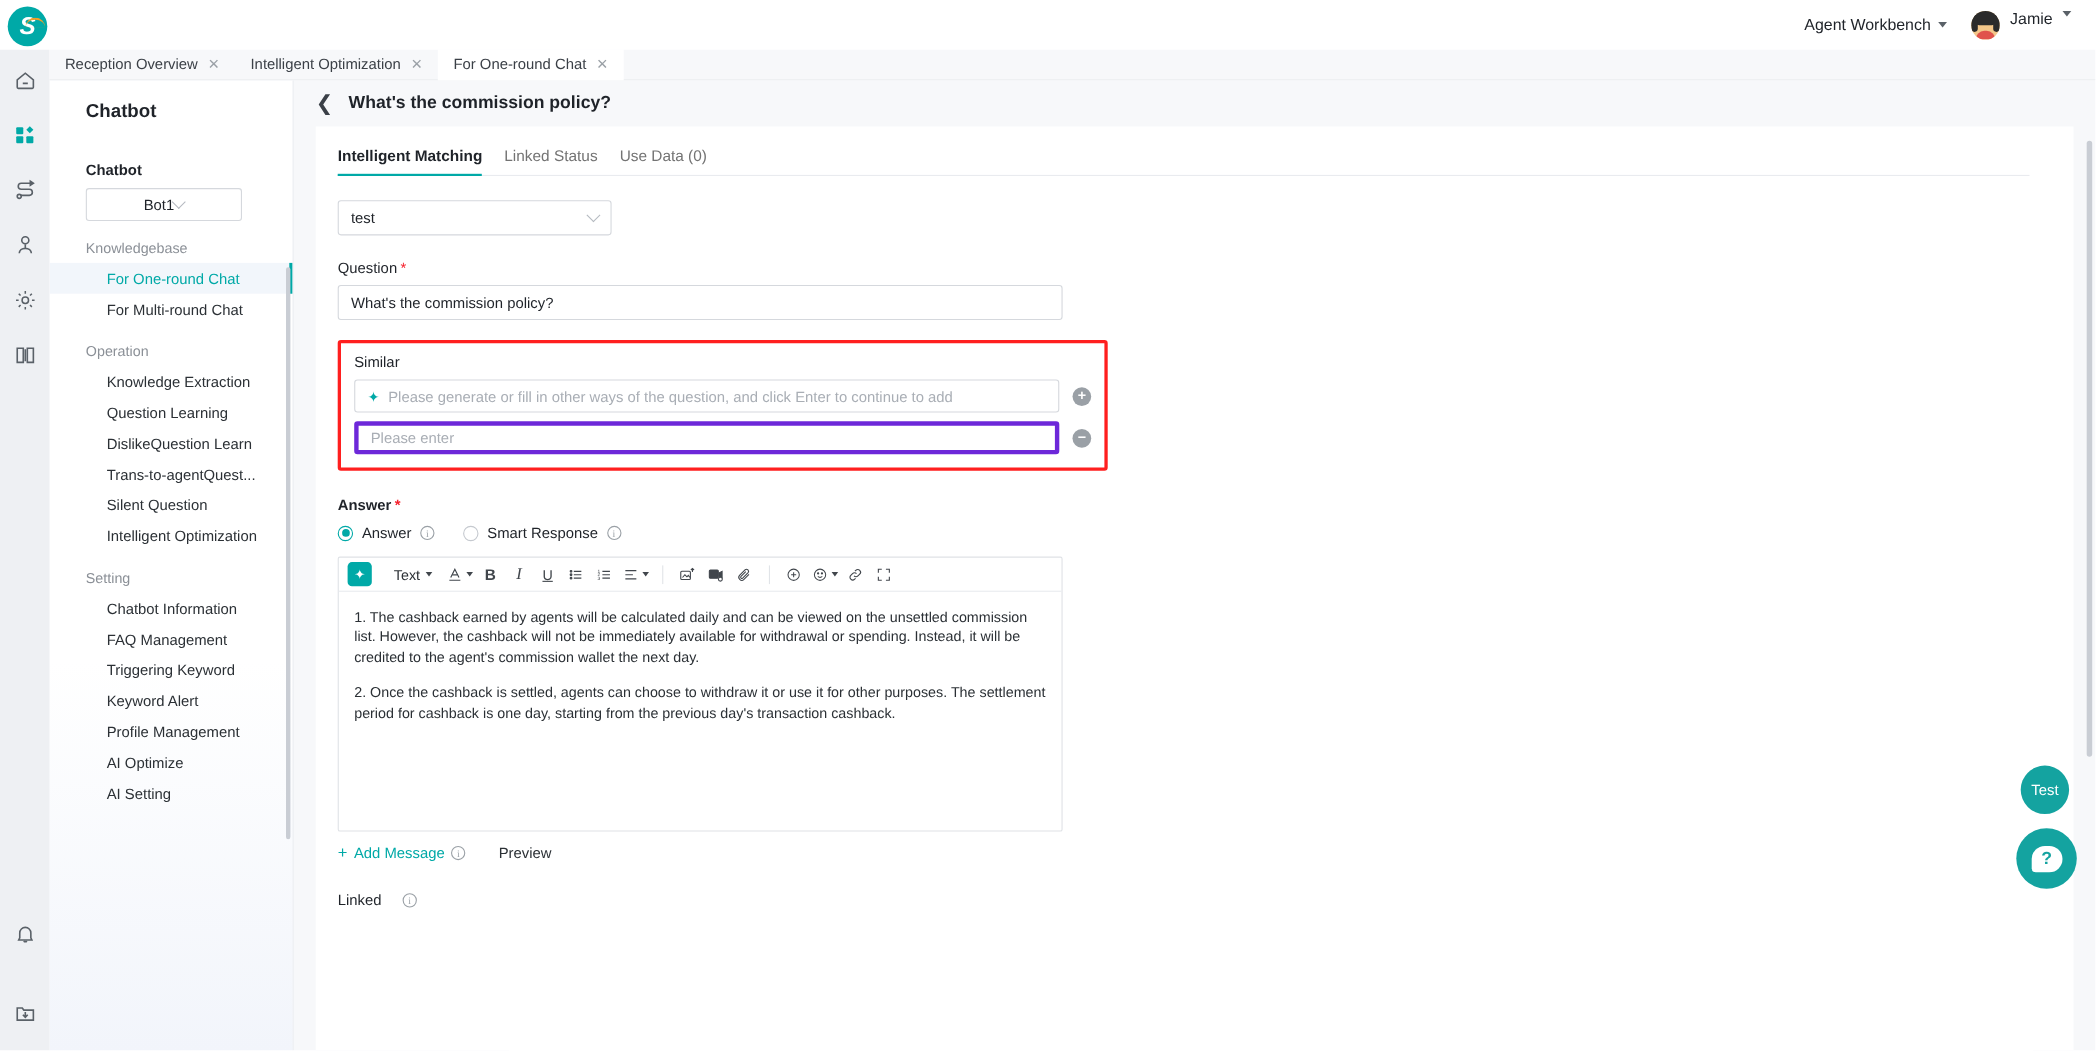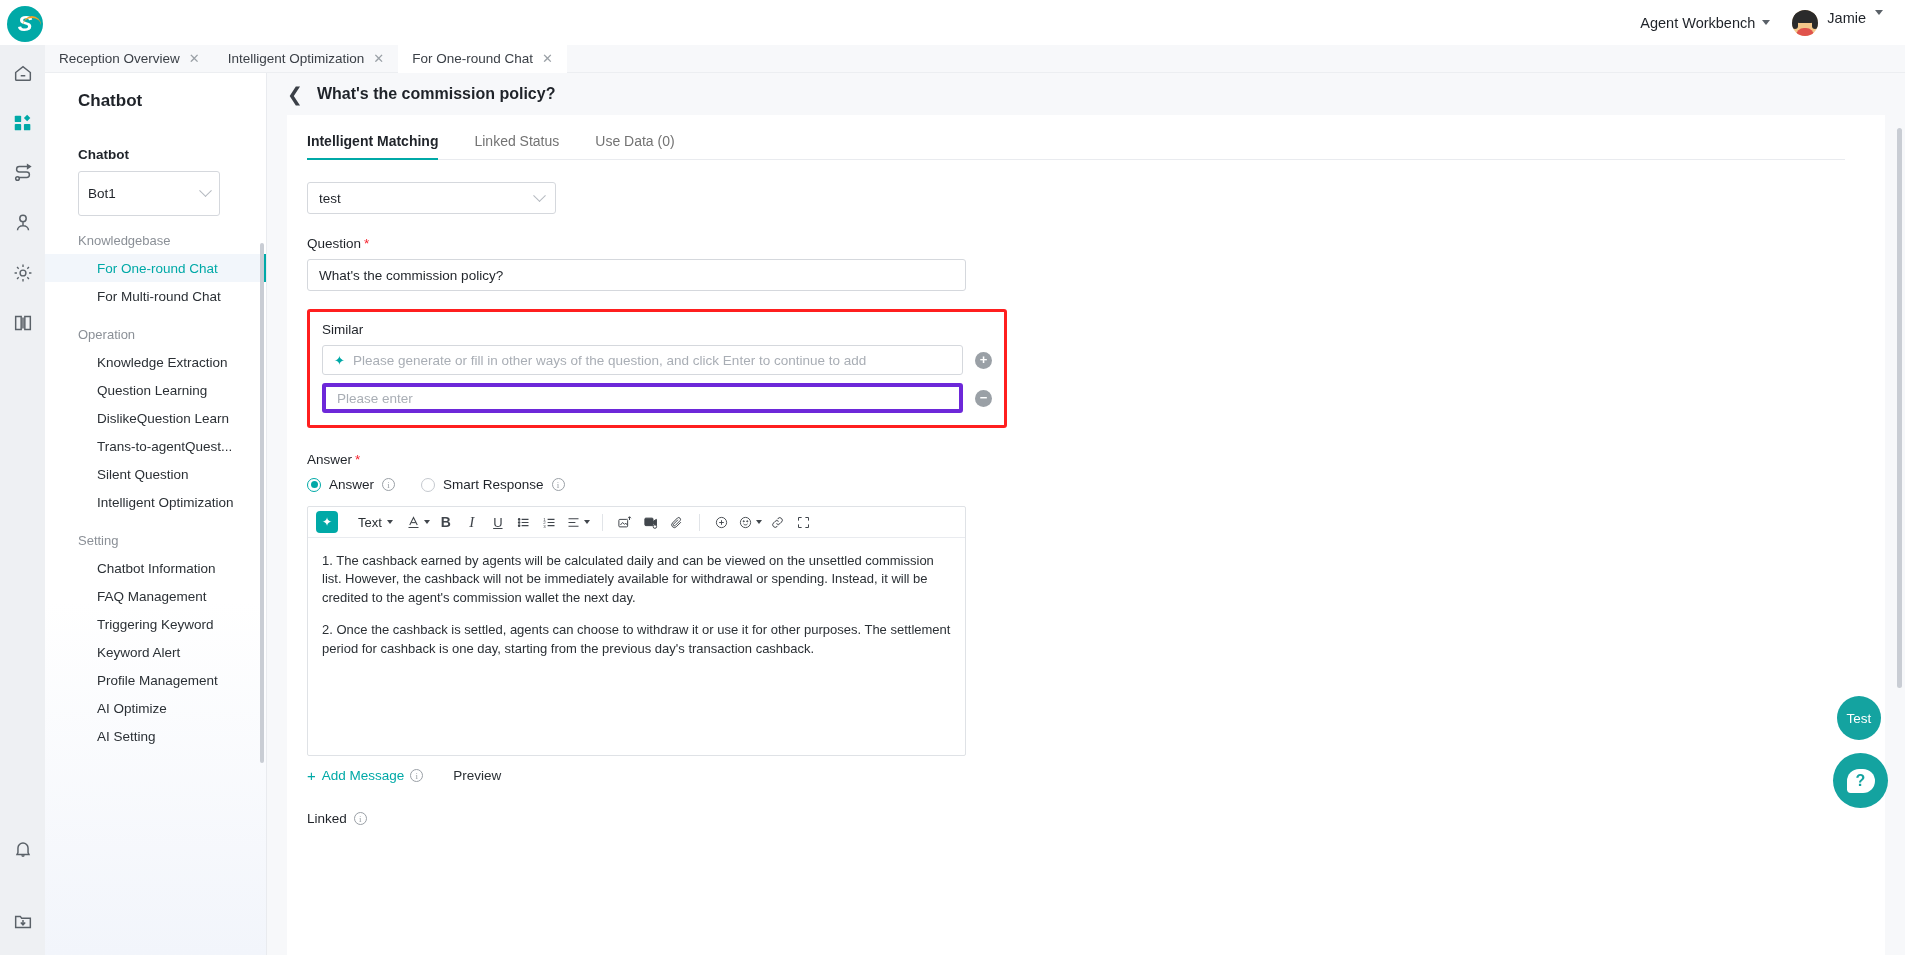--- a/index.html
+++ b/index.html
@@ -81,23 +81,23 @@
   .sidepanel {
     position: absolute; top: 73px; left: 45px; width: 222px; height: 882px;
     background: linear-gradient(180deg, #ffffff 0%, #ffffff 60%, #f2f5fb 100%);
     border-right: 1px solid #e9ebef;
     overflow: hidden;
     z-index: 15;
   }
   .sp-title { font-size: 17px; font-weight: bold; color: #1f2329; padding: 18px 0 0 33px; }
   .sp-label { font-size: 13.5px; font-weight: bold; color: #1f2329; padding: 36px 0 0 33px; }
   .sp-select {
-    margin: 9px 0 0 33px; width: 142px; height: 45px;
+    margin: 9px 0 0 33px; width: 142px; height: 30px;
     border: 1px solid #d5d8dd; border-radius: 3px; background: #fff;
-    display: flex; align-items: center; justify-content: space-between;
+    display: flex; align-items: center; justify-content: center;
     padding: 0 9px; font-size: 13.5px; color: #1f2329; cursor: pointer;
   }
   .chev { width: 9px; height: 9px; border-right: 1.4px solid #b5bac1; border-bottom: 1.4px solid #b5bac1; transform: rotate(45deg) translate(-2px,-2px); }
   .sp-group { font-size: 13px; color: #8b9097; padding: 17px 0 6px 33px; }
   .sp-item {
     height: 28px; display: flex; align-items: center;
     padding-left: 52px; font-size: 13.5px; color: #2b3035; cursor: pointer;
     position: relative; white-space: nowrap;
   }
   .sp-item.active { color: #00a9a7; background: #f2f6fb; }
@@ -127,21 +127,21 @@
   .page-head {
     height: 42px; display: flex; align-items: center; gap: 14px; padding-left: 20px;
   }
   .back-ico { font-size: 19px; color: #3b4047; cursor: pointer; line-height: 1; }
   .page-title { font-size: 16px; font-weight: bold; color: #1f2329; }
 
   .card {
     position: absolute; top: 42px; left: 20px; width: 1598px; height: 840px;
     background: #ffffff;
   }
-  .tabs { display: flex; gap: 36px; padding: 18px 0 0 20px; border-bottom: 1px solid #e9ebef; width: 1538px; margin-left: 20px; padding-left:0;}
+  .tabs { display: flex; gap: 20px; padding: 18px 0 0 20px; border-bottom: 1px solid #e9ebef; width: 1538px; margin-left: 20px; padding-left:0;}
   .tab2 { font-size: 14px; color: #737373; padding-bottom: 10px; cursor: pointer; position: relative; }
   .tab2.active { font-weight: bold; color: #1f2329; }
   .tab2.active::after { content:""; position:absolute; left:0; right:0; bottom:-1px; height: 2.5px; background: #00a9a7; }
 
   .form { padding: 22px 0 0 20px; }
   .fld-label { font-size: 13.5px; color: #1f2329; margin-bottom: 8px; }
   .req { color: #f5222d; margin-left: 3px; }
   .select-box {
     width: 249px; height: 32px; border: 1px solid #d5d8dd; border-radius: 3px;
     display: flex; align-items: center; justify-content: space-between;
@@ -170,21 +170,21 @@
   .sparkle { color: #00a9a7; font-size: 13px; line-height: 1; }
   .circ-btn {
     width: 17px; height: 17px; border-radius: 50%; background: #9aa0a6;
     display: flex; align-items: center; justify-content: center;
     color: #fff; font-size: 13px; line-height: 1; cursor: pointer; flex: none;
     font-weight: bold;
   }
   .circ-btn span { position: relative; top: -1px; }
 
   
-  .answer-label { font-size: 13.5px; color: #1f2329; margin-top: 24px; }
+  .answer-label { font-size: 13.5px; color: #1f2329; margin-top: 24px; font-weight: bold; }
   .radio-row { display: flex; align-items: center; gap: 26px; margin-top: 10px; }
   .radio-item { display: flex; align-items: center; gap: 8px; font-size: 13.5px; color: #1f2329; cursor: pointer; }
   .radio {
     width: 14px; height: 14px; border-radius: 50%; border: 1px solid #c5c9cf; background: #fff;
     display: flex; align-items: center; justify-content: center; flex: none;
   }
   .radio.on { border: 1px solid #00a9a7; }
   .radio.on::after { content:""; width: 7px; height: 7px; border-radius: 50%; background: #00a9a7; }
   .info-ico {
     width: 13px; height: 13px; border-radius: 50%; border: 1px solid #9aa0a6; color: #9aa0a6;
@@ -210,21 +210,21 @@
   .tb-txt { font-size: 13px; color: #2b3035; display: flex; align-items: center; gap: 5px; cursor: pointer; padding: 0 10px; }
   .mini-caret { width:0;height:0;border-left:3.5px solid transparent;border-right:3.5px solid transparent;border-top:4.5px solid #41464c; }
   .tb-sep { width: 1px; height: 17px; background: #e1e4e8; margin: 0 9px; }
   .ebody { padding: 14px 14px 10px 14px; height: 217px; font-size: 13px; color: #2b3035; line-height: 1.42; }
   .ebody p { margin-bottom: 14px; }
 
   .below-editor { display: flex; align-items: center; gap: 30px; margin-top: 12px; }
   .add-msg { display:flex; align-items:center; gap:6px; font-size: 13.5px; color: #00a9a7; cursor: pointer; }
   .plus-sign { font-size: 15px; line-height: 1; }
   .preview { font-size: 13.5px; color: #2b3035; cursor: pointer; }
-  .linked-row { display:flex; align-items:center; gap: 7px; margin-top: 28px; font-size: 13.5px; color: #1f2329; }
+  .linked-row { display:flex; align-items:center; gap: 19px; margin-top: 28px; font-size: 13.5px; color: #1f2329; }
 
   
   .main-scroll {
     position: absolute; right: 3px; top: 55px; width: 5px; height: 560px;
     background: #c9cdd4; border-radius: 3px; z-index: 18;
   }
 
   
   .fab-test {
     position: absolute; right: 24px; bottom: 215px; width: 44px; height: 44px; border-radius: 50%;

